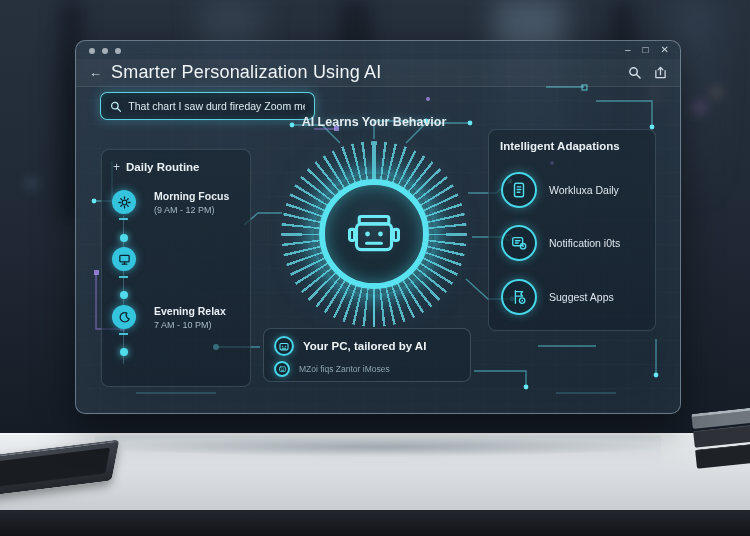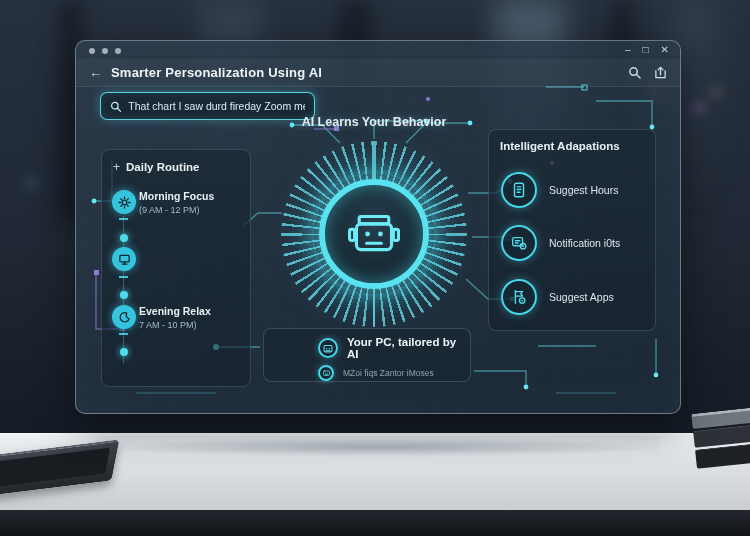--- a/index.html
+++ b/index.html
@@ -59,21 +59,21 @@
   .win-dots { position:absolute; top:7px; left:13px; display:flex; gap:7px; }
   .win-dots span { width:6px; height:6px; border-radius:50%; background:#b4bcc4; opacity:.9; }
   .win-controls { position:absolute; top:3px; right:11px; display:flex; gap:12px;
                   font-size:10px; color:#cbd5dd; }
   .win-controls span { cursor:default; }
 
   .win-header { position:absolute; left:0; right:0; top:18px; height:28px;
                 display:flex; align-items:center; gap:9px; padding:0 13px;
                 background:rgba(255,255,255,.035); border-bottom:1px solid rgba(255,255,255,.09); }
   .back { color:#d6dfe6; font-size:13px; }
-  .win-title { color:#eef3f6; font-size:13px; font-weight:bold; letter-spacing:.2px; }
+  .win-title { color:#eef3f6; font-size:18px; font-weight:normal; letter-spacing:.2px; }
   .hdr-icons { margin-left:auto; display:flex; gap:13px; align-items:center; }
 
   .search { position:absolute; left:24px; top:51px; width:215px; height:28px;
             display:flex; align-items:center; gap:7px; padding:0 9px;
             border:1px solid rgba(100,228,242,.9); border-radius:7px;
             background:rgba(15,30,40,.55); color:#dcebf2; font-size:10.5px;
             box-shadow:0 0 12px rgba(80,220,240,.35), inset 0 0 8px rgba(80,220,240,.12); }
   .search .q { white-space:nowrap; overflow:hidden; }
 
   .center-heading { position:absolute; left:198px; top:74px; width:200px; text-align:center;
@@ -97,41 +97,41 @@
   
   .panel { position:absolute; border-radius:8px;
            background:linear-gradient(180deg,rgba(26,40,52,.72),rgba(20,32,44,.6));
            border:1px solid rgba(150,180,200,.22); }
   .routine { left:25px; top:108px; width:150px; height:238px; }
   .adapt   { left:412px; top:88px; width:168px; height:202px; }
   .panel-title { position:absolute; left:11px; top:10px; display:flex; gap:6px; align-items:center;
                  color:#e9f0f4; font-size:11.5px; font-weight:bold; }
   .plus { color:#c3d2dc; font-weight:normal; font-size:12px; }
 
-  .r-item { position:absolute; left:10px; display:flex; gap:3px; cursor:default; }
+  .r-item { position:absolute; left:10px; display:flex; gap:18px; cursor:default; }
   .r-item .badge { width:24px; height:24px; border-radius:50%; background:#35c4de; flex:0 0 auto;
                    display:flex; align-items:center; justify-content:center;
                    box-shadow:0 0 9px rgba(60,205,230,.6); }
   .r-item .lbl { color:#e8eff3; font-size:10.5px; font-weight:bold; }
   .r-item .tm  { color:#a7bac6; font-size:9px; margin-top:3px; }
   .tl-line { position:absolute; left:21px; top:66px; width:1px; height:148px; background:rgba(120,200,220,.32); }
   .tl-dot  { position:absolute; left:18px; width:8px; height:8px; border-radius:50%;
              background:#4fdcec; box-shadow:0 0 7px rgba(80,225,240,.9); }
   .tl-tick { position:absolute; left:17px; width:9px; height:2px; background:#4fdcec; opacity:.85; }
 
   .a-item { position:absolute; left:12px; display:flex; gap:12px; align-items:center; cursor:default; }
   .a-item .ring { width:36px; height:36px; border-radius:50%; border:2px solid #45d6e8; flex:0 0 auto;
                   background:rgba(18,38,50,.55); display:flex; align-items:center; justify-content:center;
                   box-shadow:0 0 10px rgba(70,215,235,.4); }
   .a-item .lbl { color:#dde6ec; font-size:10.5px; }
 
   
   .pc-card { position:absolute; left:187px; top:287px; width:208px; height:54px; border-radius:8px;
              background:rgba(24,38,50,.68); border:1px solid rgba(150,180,200,.25); padding:7px 10px; }
-  .pc-row { display:flex; align-items:center; gap:9px;margin-left:44px; }
+  .pc-row { display:flex; align-items:center; gap:9px; }
   .pc-row + .pc-row { margin-top:5px;text-align:right; }
   .mini-ring { border-radius:50%; border:2px solid #45d6e8; display:flex; align-items:center;
                justify-content:center; background:rgba(18,38,50,.6); flex:0 0 auto;
                box-shadow:0 0 7px rgba(70,215,235,.45); }
   .mr-lg { width:20px; height:20px; }
   .mr-sm { width:16px; height:16px; }
   .pc-title { color:#eef4f7; font-size:11.5px; font-weight:bold; }
   .pc-sub   { color:#8ea3b1; font-size:8.5px; }
 
   .circuits { position:absolute; inset:0; pointer-events:none; }
@@ -320,21 +320,21 @@
         <span>Intelligent Adapations</span>
       </div>
 
       <div class="a-item" style="top:42px">
         <span class="ring">
           <svg viewBox="0 0 20 20" width="18" height="18" fill="none" stroke="#4fdcec" stroke-width="1.6" stroke-linecap="round">
               <rect x="5" y="2.5" width="10" height="15" rx="2"></rect>
               <path d="M8 6.5h4M8 9.5h4M8 12.5h3"></path>
             </svg>
         </span>
-        <span class="lbl">Suggest Hours</span>
+        <span class="lbl">Workluxa Daily</span>
       </div>
 
       <div class="a-item" style="top:95px">
         <span class="ring">
           <svg viewBox="0 0 20 20" width="18" height="18" fill="none" stroke="#4fdcec" stroke-width="1.5" stroke-linecap="round" stroke-linejoin="round">
               <rect x="3" y="4" width="11" height="9" rx="1.5"></rect>
               <path d="M6 7.5h5M6 10h3"></path>
               <circle cx="14.5" cy="13.5" r="3"></circle>
               <circle cx="14.5" cy="13.5" r="1" fill="#4fdcec" stroke="none"></circle>
             </svg>

